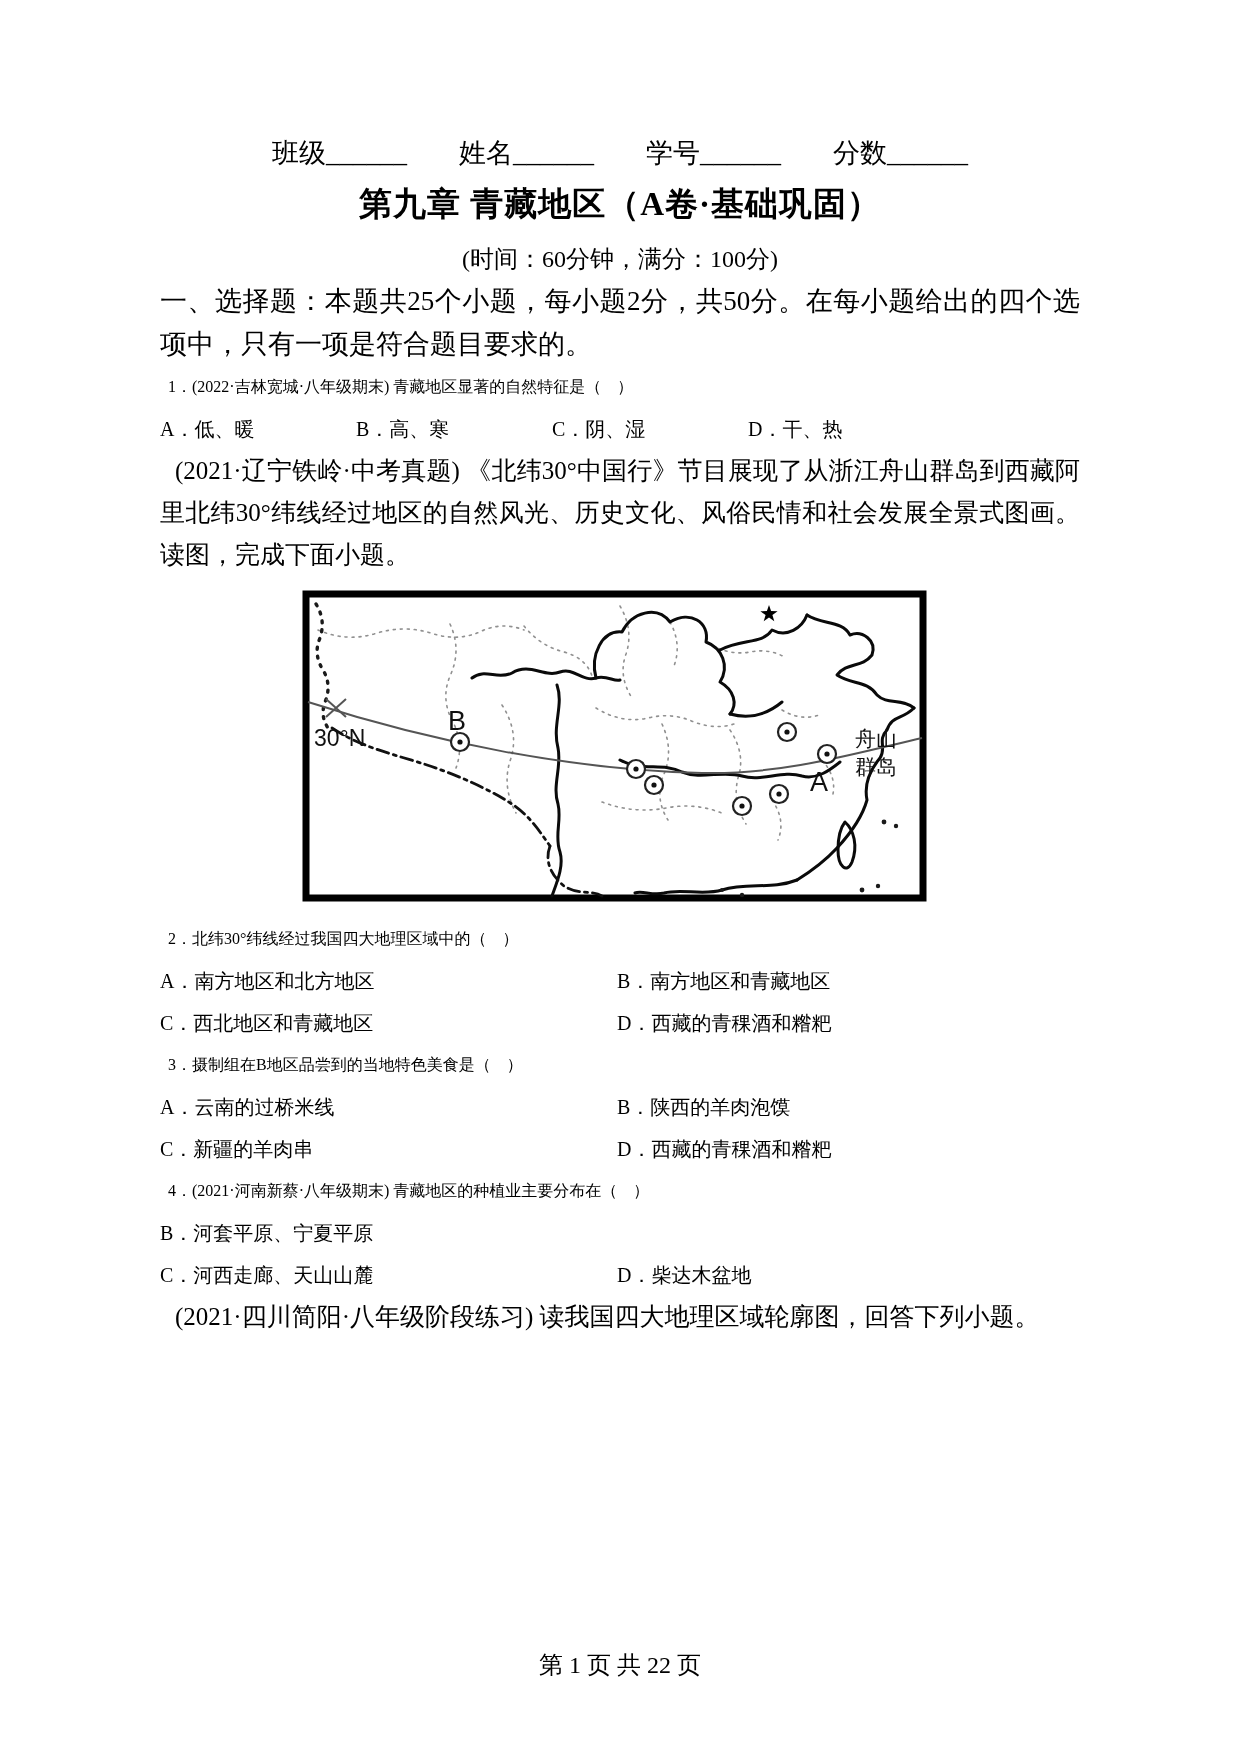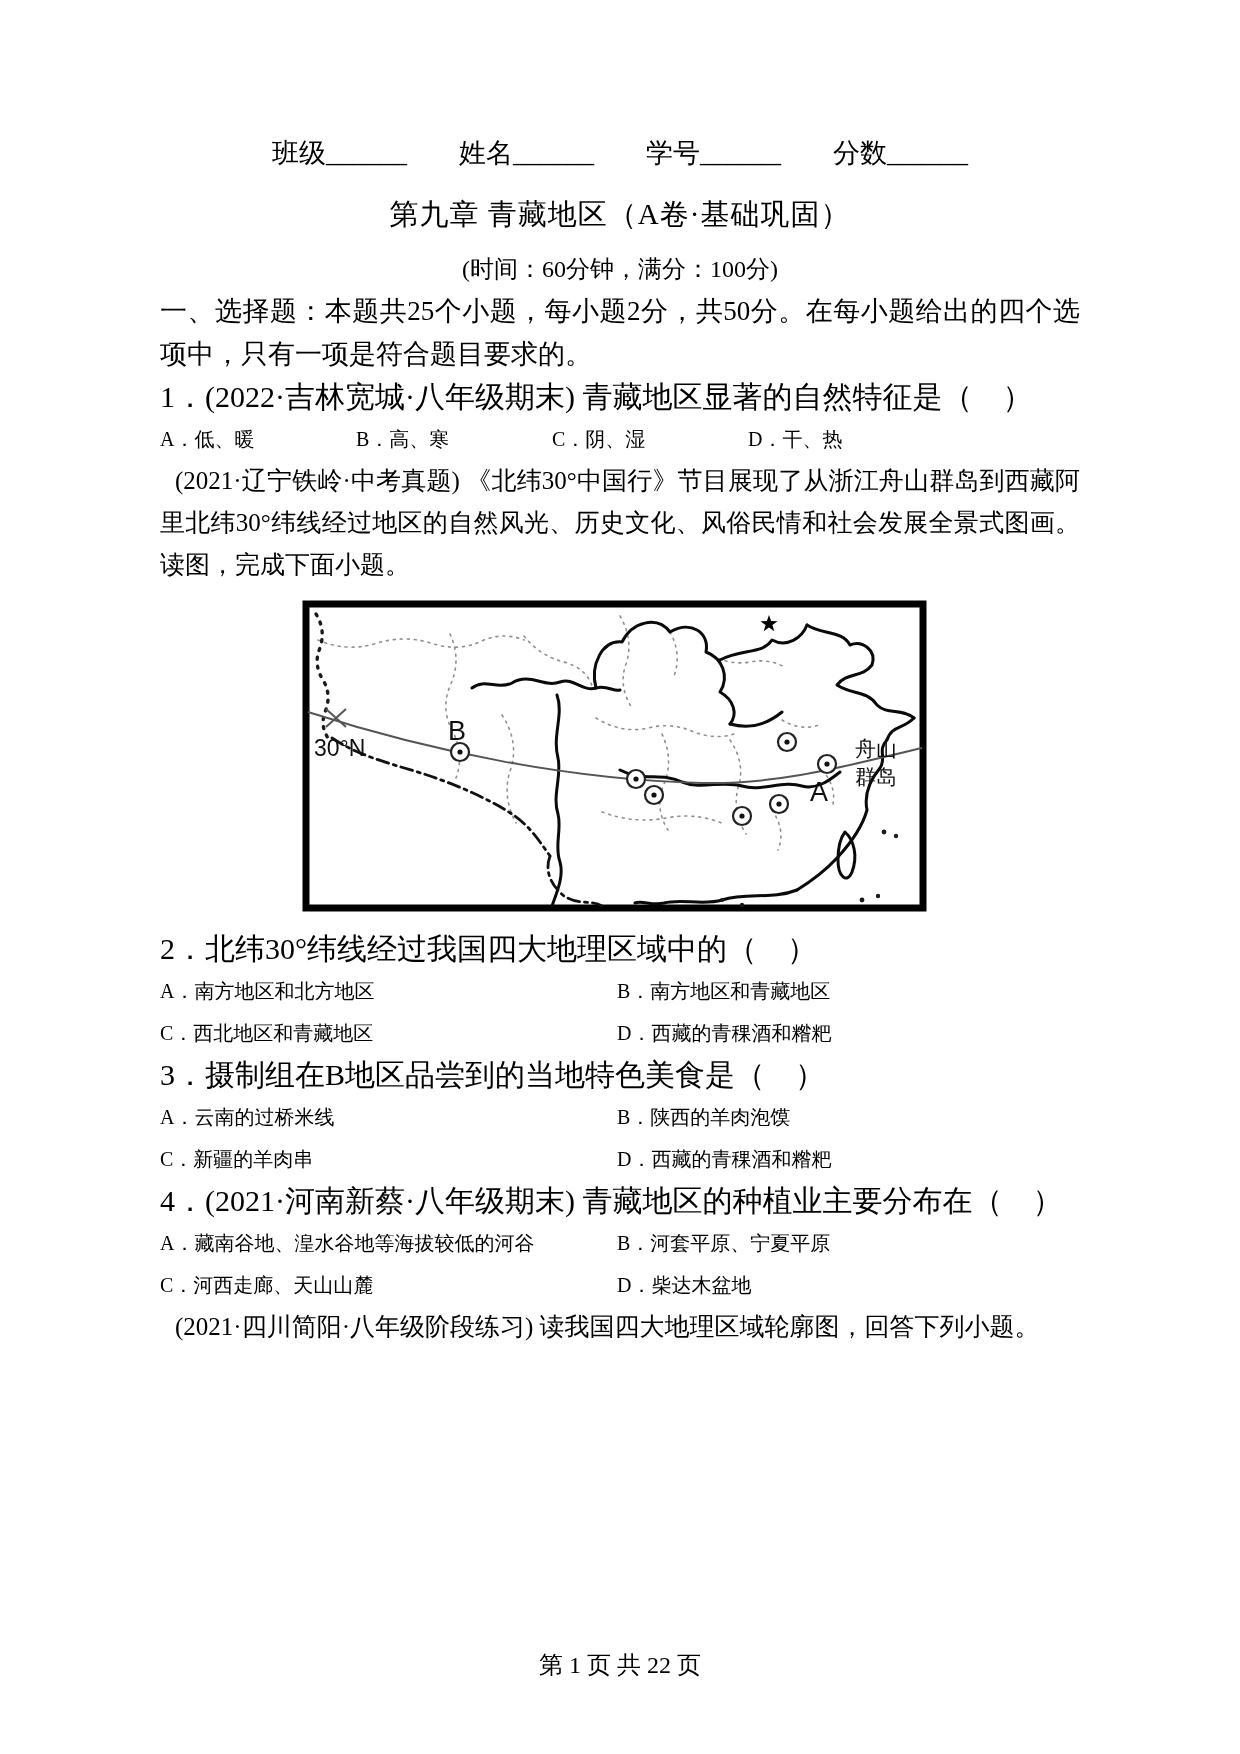--- a/index.html
+++ b/index.html
@@ -12,31 +12,31 @@
   }
   .content { padding:132px 160px 0 160px; }
 
   .header-line {
     display:flex; justify-content:center; gap:52px;
     font-size:27px; line-height:42px; white-space:nowrap;
   }
   .header-line .blank { letter-spacing:0px; }
 
   .doc-title {
-    text-align:center; font-size:29px; font-weight:normal;
-    line-height:48px; margin-top:16px; letter-spacing:1px;
+    text-align:center; font-size:33px; font-weight:bold;
+    line-height:48px; margin-top:6px; letter-spacing:1px;
   }
   .doc-subtitle { text-align:center; font-size:24px; line-height:42px; margin-top:10px; }
 
   .section-intro {
     font-size:27px; font-weight:normal; line-height:43px;
     text-align:justify;
   }
 
-  .qline { font-size:30px; line-height:42px; white-space:nowrap; }
+  .qline { font-size:16px; line-height:42px; white-space:nowrap;margin-left:8px; }
   .options { display:flex; font-size:20px; line-height:42px; }
   .options.cols4 > span { min-width:196px; }
   .options.cols2 > span:first-child { flex:0 0 auto; min-width:437px; padding-right:20px; }
 
   .passage {
     font-size:25px; line-height:42px; text-align:justify; text-indent:15px;
   }
 
   .map-wrap { margin:14px 0 16px 142px; width:625px; height:312px; }
 
@@ -198,21 +198,20 @@
       </div>
       <div class="options cols2">
         <span>C．新疆的羊肉串</span>
         <span>D．西藏的青稞酒和糌粑</span>
       </div>
     </div>
 
     <div class="qblock">
       <div class="qline">4．(2021·河南新蔡·八年级期末) 青藏地区的种植业主要分布在（　）</div>
       <div class="options cols2">
-        <span>A．藏南谷地、湟水谷地等海拔较低的河谷</span>
         <span>B．河套平原、宁夏平原</span>
       </div>
       <div class="options cols2">
         <span>C．河西走廊、天山山麓</span>
         <span>D．柴达木盆地</span>
       </div>
     </div>
 
     <div class="passage">(2021·四川简阳·八年级阶段练习) 读我国四大地理区域轮廓图，回答下列小题。</div>
 

